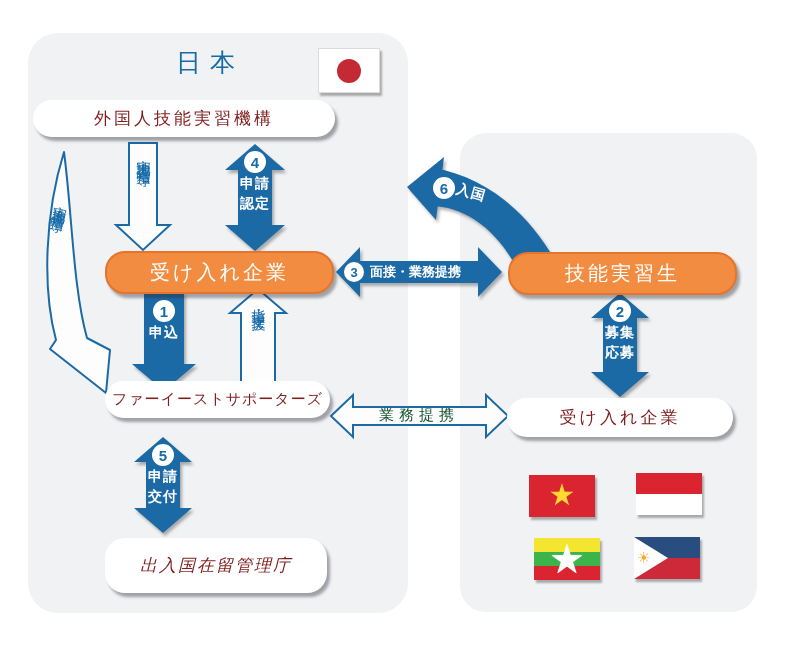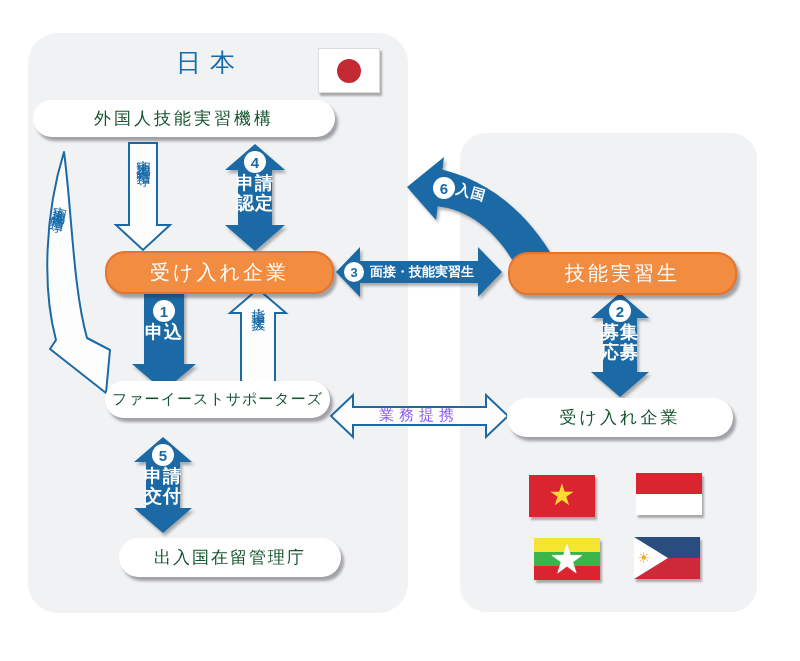--- a/index.html
+++ b/index.html
@@ -6,40 +6,40 @@
   .canvas{position:relative;width:800px;height:661px;background:#fff;overflow:hidden;
           font-family:"Liberation Sans","DejaVu Sans",sans-serif;}
   .panel{position:absolute;background:#f1f2f4;border-radius:30px;}
   #panel-japan{left:28px;top:33px;width:380px;height:580px;}
   #panel-sending{left:460px;top:133px;width:297px;height:479px;border-radius:26px;}
   .panel-title{position:absolute;color:#176ba9;text-align:center;white-space:nowrap;}
   #title-japan{left:140px;top:46px;width:140px;font-size:25px;letter-spacing:9px;}
   #title-sending{left:508px;top:141px;width:200px;font-size:21px;letter-spacing:5px;}
   .pill{position:absolute;display:flex;align-items:center;justify-content:center;
         border-radius:20px;white-space:nowrap;box-shadow:3px 4px 3px rgba(40,40,50,.40);}
-  .pill.white{background:#fff;color:#14532d;text-align:right;}
+  .pill.white{background:#fff;color:#7f1d1d;text-align:right;}
   .pill.orange{background:#f18c40;border:2px solid #e5742c;color:#fff;}
   #pill-otit{left:33px;top:100px;width:302px;height:37px;font-size:17px;letter-spacing:3px;}
   #pill-company{left:105px;top:251px;width:225px;height:39px;font-size:20px;letter-spacing:3px;}
   #pill-trainee{left:508px;top:252px;width:225px;height:39px;font-size:20px;letter-spacing:3px;}
   #pill-supporter{left:105px;top:381px;width:225px;height:37px;font-size:15px;letter-spacing:1px;}
   #pill-sending-org{left:507px;top:398px;width:226px;height:39px;font-size:17px;letter-spacing:3px;}
-  #pill-immigration{left:119px;top:538px;width:222px;height:39px;font-size:17px;letter-spacing:2px;}
+  #pill-immigration{left:105px;top:538px;width:222px;height:55px;font-size:17px;letter-spacing:2px;font-style:italic;}
   svg.arrows{position:absolute;left:0;top:0;pointer-events:none;}
   .solid-shadow{filter:drop-shadow(2px 3px 1.5px rgba(0,0,0,.30));}
   .alabel{position:absolute;text-align:center;}
   .num{display:inline-flex;align-items:center;justify-content:center;width:22px;height:22px;
        border-radius:50%;background:#fff;color:#176ba9;font-weight:bold;font-size:15px;}
-  .wline{color:#fff;font-weight:bold;font-size:18px;line-height:20px;letter-spacing:1px;}
+  .wline{color:#fff;font-weight:bold;font-size:14px;line-height:20px;letter-spacing:1px;}
   .vtext{position:absolute;writing-mode:vertical-rl;text-orientation:upright;color:#176ba9;
          font-size:14px;letter-spacing:2px;line-height:16px;}
   #lbl-step3{left:344px;top:260px;width:152px;height:24px;display:flex;align-items:center;gap:6px;}
   #lbl-step3 .num{width:20px;height:20px;font-size:13px;flex:0 0 auto;}
   #lbl-step3 .wline{font-size:13px;letter-spacing:0;}
-  #lbl-partnership{left:340px;top:406px;width:158px;color:#8b5cf6;font-size:15px;letter-spacing:5px;}
+  #lbl-partnership{left:340px;top:406px;width:158px;color:#14532d;font-size:15px;letter-spacing:5px;}
   #lbl-step6-num{position:absolute;left:433px;top:177px;}
   #lbl-step6-text{position:absolute;left:456px;top:184px;color:#fff;font-weight:bold;font-size:14px;
                   transform:rotate(16deg);letter-spacing:1px;}
   #lbl-onsite-straight{left:136px;top:149px;}
   #lbl-onsite-curved{left:56px;top:196px;transform:rotate(13deg);transform-origin:top center;font-size:14px;}
   #lbl-guidance{left:251px;top:298px;}
   .stack{width:60px;}
   #lbl-step4{left:225px;top:151px;}
   #lbl-step1{left:134px;top:300px;}
   #lbl-step5{left:133px;top:444px;}
@@ -138,21 +138,21 @@
   </div>
 
   <div class="alabel stack" id="lbl-step2">
     <span class="num">2</span>
     <div class="wline">募集</div>
     <div class="wline">応募</div>
   </div>
 
   <div class="alabel" id="lbl-step3">
     <span class="num">3</span>
-    <span class="wline">面接・技能実習生</span>
+    <span class="wline">面接・業務提携</span>
   </div>
 
   <div class="alabel" id="lbl-partnership">業務提携</div>
 
   <span class="num" id="lbl-step6-num">6</span>
   <div id="lbl-step6-text">入国</div>
 
   <div class="flag" id="flag-vn">
     <div class="star">★</div>
   </div>

